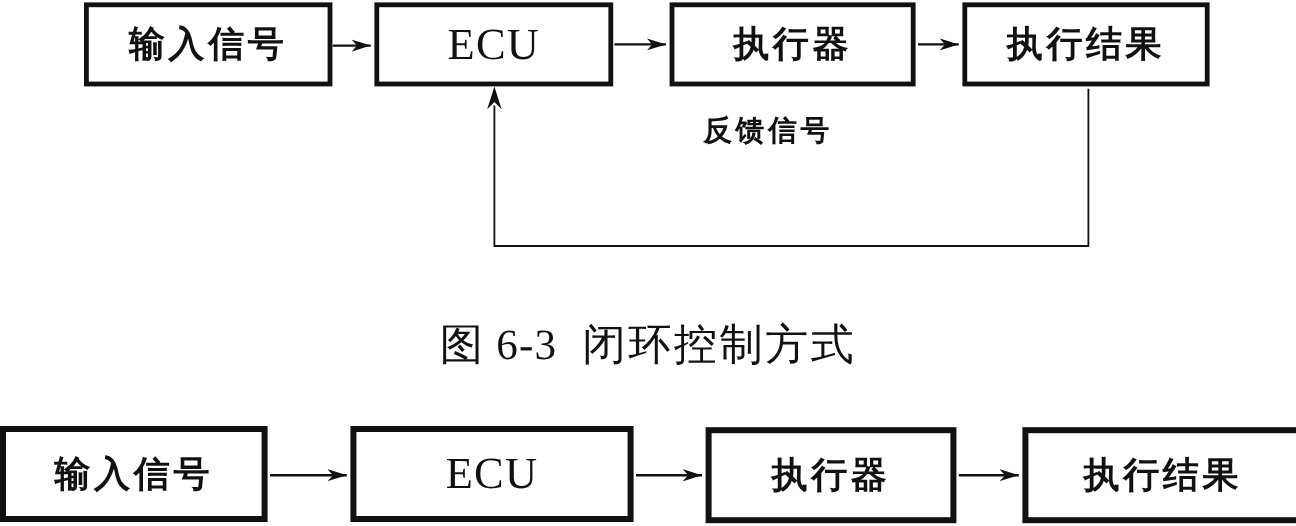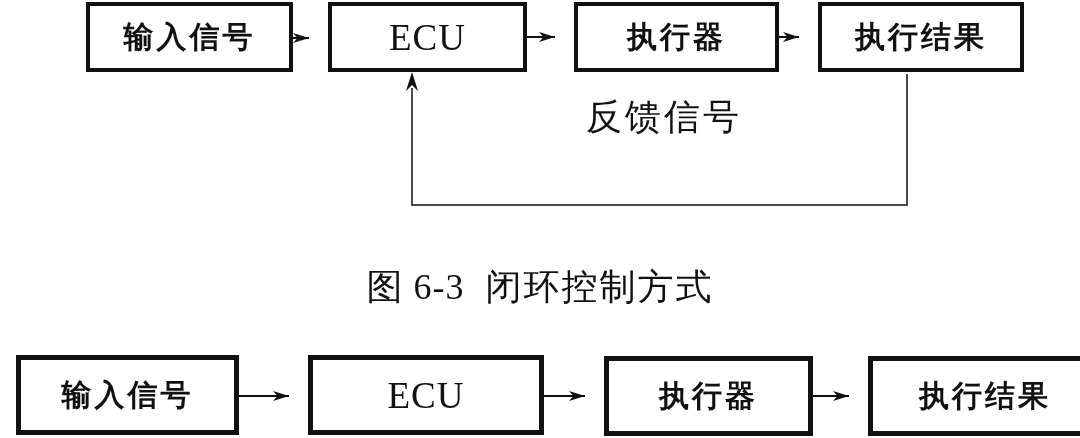--- a/index.html
+++ b/index.html
@@ -24,35 +24,35 @@
     background: #ffffff;
     border: 4px solid #111111;
     display: flex;
     align-items: center;
     justify-content: center;
     font-size: 30px;
     font-weight: bold;
     letter-spacing: 3px;
     z-index: 2;
     white-space: nowrap;
-    margin-left: 16px;
   }
   .box.thick { border-width: 5px; }
   .box.ecu-box {
     font-weight: normal;
     font-size: 37px;
     letter-spacing: 1px;
   }
   .feedback-label {
     position: absolute;
     left: 586px;
     top: 93px;
-    font-size: 36px;
+    font-size: 24px;
     letter-spacing: 3px;
     z-index: 2;
+    font-weight: bold;
   }
   .figure-caption {
     position: absolute;
     left: 0;
     top: 263px;
     width: 1080px;
     text-align: center;
     font-size: 36px;
     letter-spacing: 2px;
     z-index: 2;

